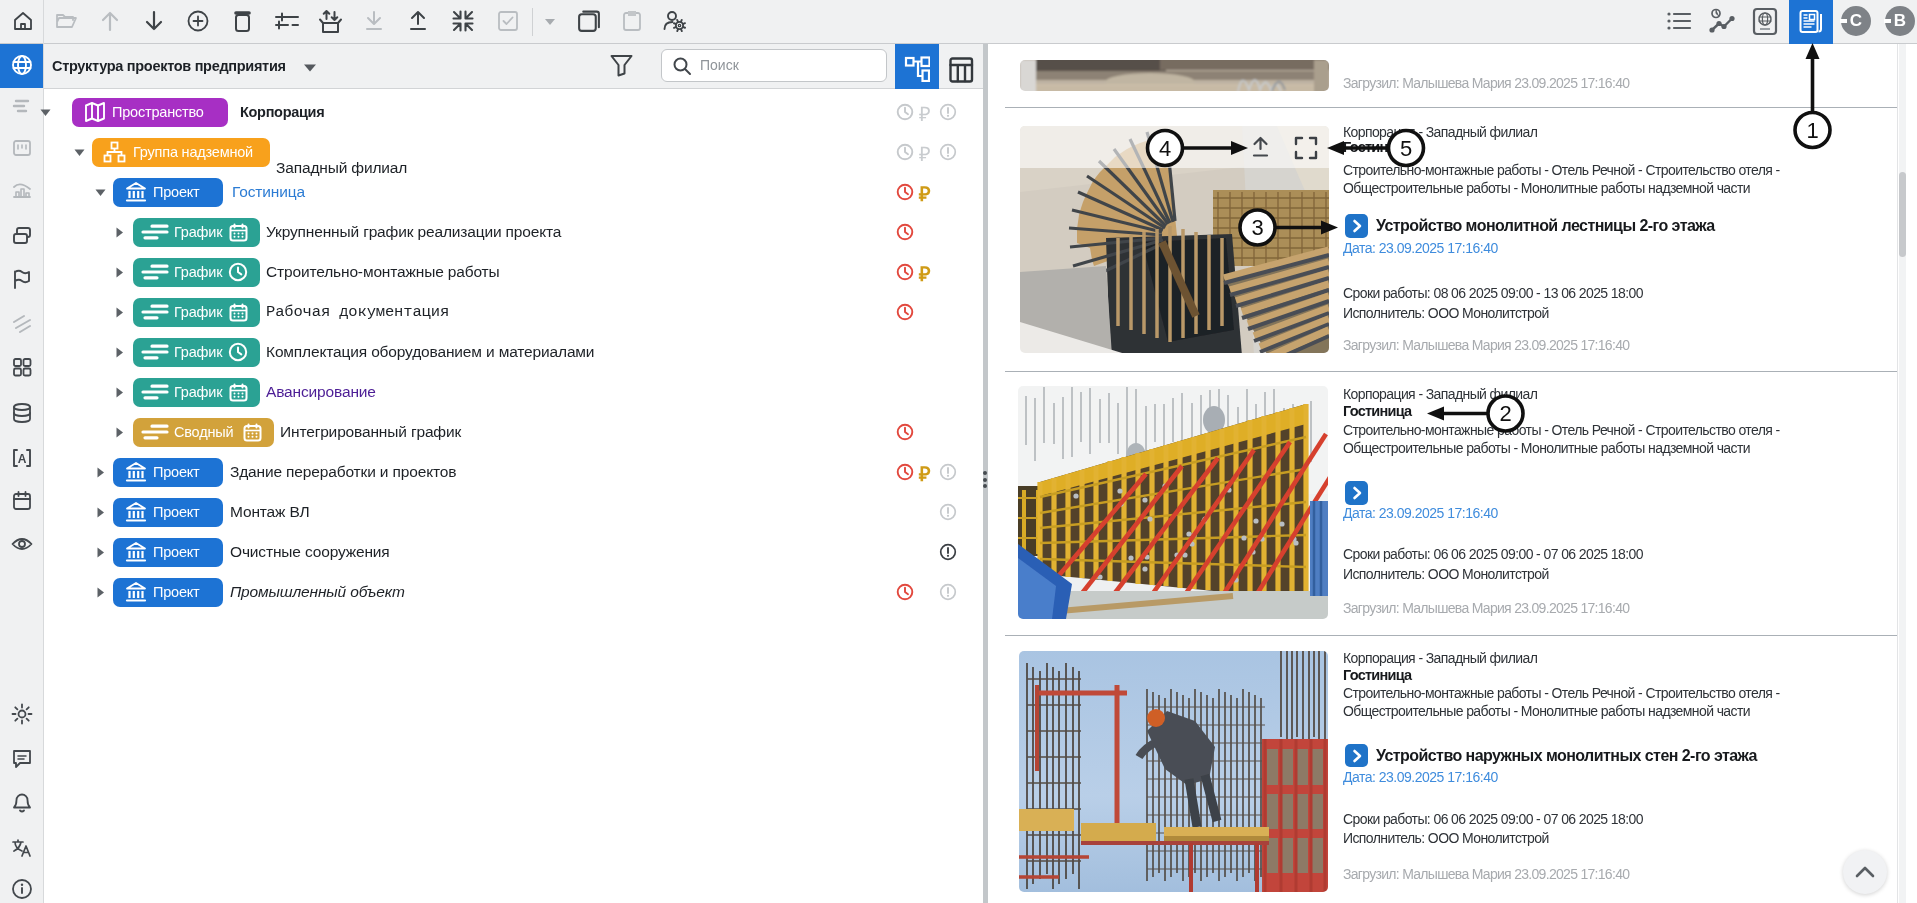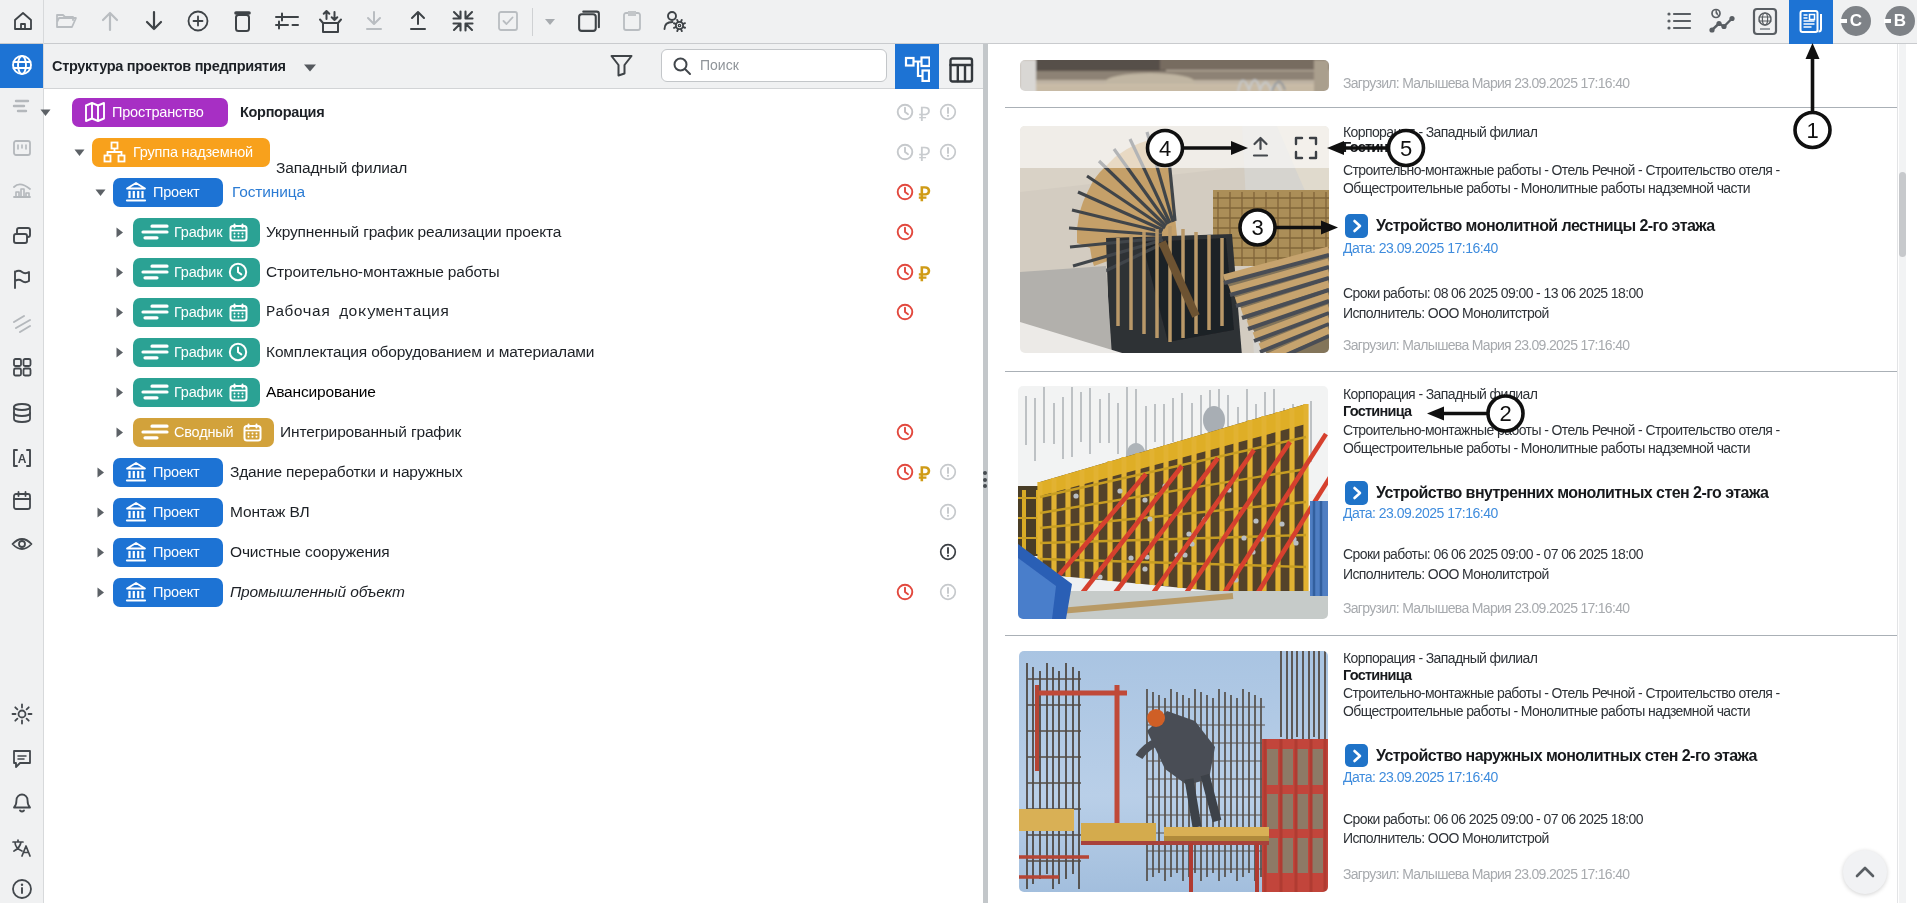--- a/index.html
+++ b/index.html
@@ -378,21 +378,21 @@
       <rect x="1.5" y="3" width="16" height="14.5" rx="2.5" stroke="#fff" stroke-width="2" fill="none"></rect>
       <path d="M5.5 1.5 v3 M13.5 1.5 v3" stroke="#fff" stroke-width="2" stroke-linecap="round"></path>
       <path d="M1.5 7.5 h16" stroke="#fff" stroke-width="1.6"></path>
       <circle cx="5.5" cy="10.5" r="1" fill="#fff"></circle>
       <circle cx="9.5" cy="10.5" r="1" fill="#fff"></circle>
       <circle cx="13.5" cy="10.5" r="1" fill="#fff"></circle>
       <circle cx="5.5" cy="13.7" r="1" fill="#fff"></circle>
       <circle cx="9.5" cy="13.7" r="1" fill="#fff"></circle>
       <circle cx="13.5" cy="13.7" r="1" fill="#fff"></circle>
     </svg>
-<div class="txt" style="left:266px;top:383px;font-size:15.5px;letter-spacing:-0.15px;font-weight:normal;color:#000000;text-align:right;">Авансирование</div>
+<div class="txt" style="left:266px;top:383px;font-size:15.5px;letter-spacing:-0.15px;font-weight:normal;color:#4c1d95;text-align:right;">Авансирование</div>
 <svg class="ic" style="left:115px;top:426px" width="10" height="13" viewBox="0 0 10 13" fill="none">
       <path d="M1.5 1.5 L8 6.5 L1.5 11.5 Z" fill="#5c6166"></path>
     </svg>
 <div class="abs" style="left:133px;top:417.5px;width:141px;height:29px;background:#d2a23b;border-radius:7px;"></div>
 <svg class="ic" style="left:141px;top:418px" width="28" height="28" viewBox="0 0 28 28" fill="none">
       <path d="M11 8.2 H26 M2 14 H26 M4 19.8 H16" stroke="#fff" stroke-width="3.2" stroke-linecap="round"></path>
     </svg>
 <div class="txt" style="left:174px;top:423.5px;font-size:14.5px;letter-spacing:-0.2px;color:#fff;">Сводный</div>
 <svg class="ic" style="left:243px;top:422.5px" width="19" height="19" viewBox="0 0 19 19" fill="none">
       <rect x="1.5" y="3" width="16" height="14.5" rx="2.5" stroke="#fff" stroke-width="2" fill="none"></rect>
@@ -413,21 +413,21 @@
 <svg class="ic" style="left:96px;top:466px" width="10" height="13" viewBox="0 0 10 13" fill="none">
       <path d="M1.5 1.5 L8 6.5 L1.5 11.5 Z" fill="#5c6166"></path>
     </svg>
 <div class="abs" style="left:113px;top:457.5px;width:110px;height:29px;background:#1d73d4;border-radius:7px;"></div>
 <svg class="ic" style="left:125px;top:461px" width="22" height="22" viewBox="0 0 22 22" fill="none">
       <path d="M2 7.5 L11 2 L20 7.5 Z" stroke="#fff" stroke-width="1.8" stroke-linejoin="round" fill="none"></path>
       <path d="M4.5 10 v7 M8.8 10 v7 M13.2 10 v7 M17.5 10 v7" stroke="#fff" stroke-width="2.2"></path>
       <path d="M2 19.5 H20" stroke="#fff" stroke-width="2.2" stroke-linecap="round"></path>
     </svg>
 <div class="txt" style="left:153px;top:463.5px;font-size:14.5px;letter-spacing:-0.2px;color:#fff;">Проект</div>
-<div class="txt" style="left:230px;top:463px;font-size:15.5px;letter-spacing:-0.15px;font-weight:normal;color:#1d2126;">Здание переработки и наружных</div>
+<div class="txt" style="left:230px;top:463px;font-size:15.5px;letter-spacing:-0.15px;font-weight:normal;color:#1d2126;">Здание переработки и проектов</div>
 <svg class="ic" style="left:896px;top:463px" width="18" height="18" viewBox="0 0 18 18" fill="none">
       <circle cx="9" cy="9" r="7.3" stroke="#e2483d" stroke-width="1.9" stroke-linecap="round" stroke-linejoin="round"></circle>
       <path d="M9 4.8 V9 L12 11.2" stroke="#e2483d" stroke-width="1.9" stroke-linecap="round" stroke-linejoin="round"></path>
     </svg>
 <div class="txt" style="left:919px;top:460px;font-size:20px;font-weight:bold;color:#cf9b16;">₽</div>
 <svg class="ic" style="left:939px;top:463px" width="18" height="18" viewBox="0 0 18 18" fill="none">
       <circle cx="9" cy="9" r="7.3" stroke="#c6c9cc" stroke-width="1.7" stroke-linecap="round" stroke-linejoin="round"></circle>
       <path d="M9 5 v5" stroke="#c6c9cc" stroke-width="1.9" stroke-linecap="round" stroke-linejoin="round"></path>
       <circle cx="9" cy="12.8" r="1.1" fill="#c6c9cc"></circle>
     </svg>
@@ -826,21 +826,20 @@
 <div class="txt" style="left:1343px;top:239.5px;font-size:14px;letter-spacing:-0.5px;color:#3f8cdd;">Дата: 23.09.2025 17:16:40</div>
 <div class="txt" style="left:1343px;top:284px;font-size:14px;letter-spacing:-0.6px;color:#2e3237;line-height:19.5px;white-space:normal;width:600px;">Сроки работы: 08 06 2025 09:00 - 13 06 2025 18:00<br>Исполнитель: ООО Монолитстрой</div>
 <div class="txt" style="left:1343px;top:336.5px;font-size:14px;letter-spacing:-0.7px;color:#a7aaae;">Загрузил: Малышева Мария 23.09.2025 17:16:40</div>
 <div class="txt" style="left:1343px;top:385.5px;font-size:14px;letter-spacing:-0.6px;color:#2e3237;">Корпорация - Западный филиал</div>
 <div class="txt" style="left:1343px;top:403px;font-size:14.5px;letter-spacing:-0.75px;font-weight:bold;color:#17191c;">Гостиница</div>
 <div class="txt" style="left:1343px;top:421px;font-size:14px;letter-spacing:-0.6px;color:#2e3237;line-height:18.3px;white-space:normal;width:560px;">Строительно-монтажные работы - Отель Речной - Строительство отеля -<br>Общестроительные работы - Монолитные работы надземной части</div>
 <div class="abs" style="left:1344.5px;top:481px;width:23.5px;height:23.5px;border-radius:5px;background:#1f73c8;"></div>
 <svg class="ic" style="left:1348.5px;top:485px" width="16" height="16" viewBox="0 0 16 16" fill="none">
       <path d="M5.5 3 L11 8 L5.5 13" stroke="#fff" stroke-width="2.6" fill="none" stroke-linecap="round" stroke-linejoin="round"></path>
     </svg>
-<div class="txt" style="left:1376px;top:484px;font-size:16px;letter-spacing:-0.55px;color:#17191c;font-weight:bold;">Устройство внутренних монолитных стен 2-го этажа</div>
 <div class="txt" style="left:1343px;top:504.5px;font-size:14px;letter-spacing:-0.5px;color:#3f8cdd;">Дата: 23.09.2025 17:16:40</div>
 <div class="txt" style="left:1343px;top:545px;font-size:14px;letter-spacing:-0.6px;color:#2e3237;line-height:19.5px;white-space:normal;width:600px;">Сроки работы: 06 06 2025 09:00 - 07 06 2025 18:00<br>Исполнитель: ООО Монолитстрой</div>
 <div class="txt" style="left:1343px;top:600px;font-size:14px;letter-spacing:-0.7px;color:#a7aaae;">Загрузил: Малышева Мария 23.09.2025 17:16:40</div>
 <div class="txt" style="left:1343px;top:649.5px;font-size:14px;letter-spacing:-0.6px;color:#2e3237;">Корпорация - Западный филиал</div>
 <div class="txt" style="left:1343px;top:667px;font-size:14.5px;letter-spacing:-0.75px;font-weight:bold;color:#17191c;">Гостиница</div>
 <div class="txt" style="left:1343px;top:684px;font-size:14px;letter-spacing:-0.6px;color:#2e3237;line-height:18.3px;white-space:normal;width:560px;">Строительно-монтажные работы - Отель Речной - Строительство отеля -<br>Общестроительные работы - Монолитные работы надземной части</div>
 <div class="abs" style="left:1344.5px;top:743.5px;width:23.5px;height:23.5px;border-radius:5px;background:#1f73c8;"></div>
 <svg class="ic" style="left:1348.5px;top:747.5px" width="16" height="16" viewBox="0 0 16 16" fill="none">
       <path d="M5.5 3 L11 8 L5.5 13" stroke="#fff" stroke-width="2.6" fill="none" stroke-linecap="round" stroke-linejoin="round"></path>
     </svg>

